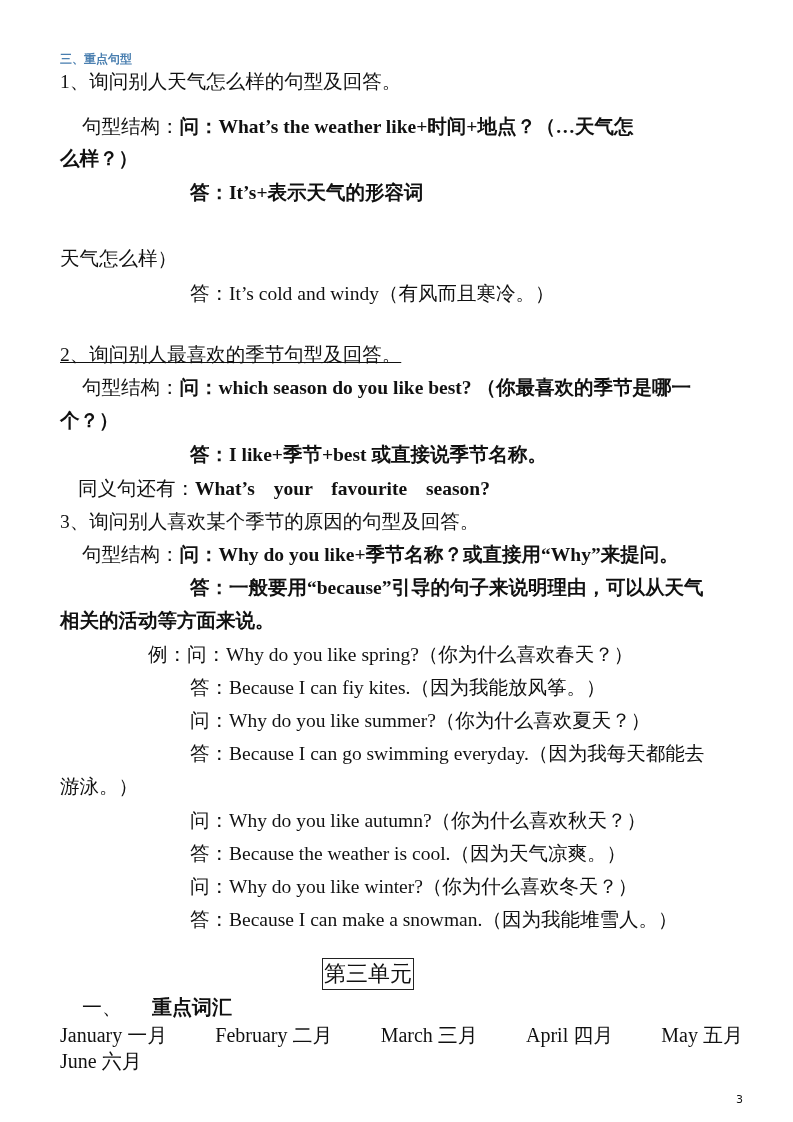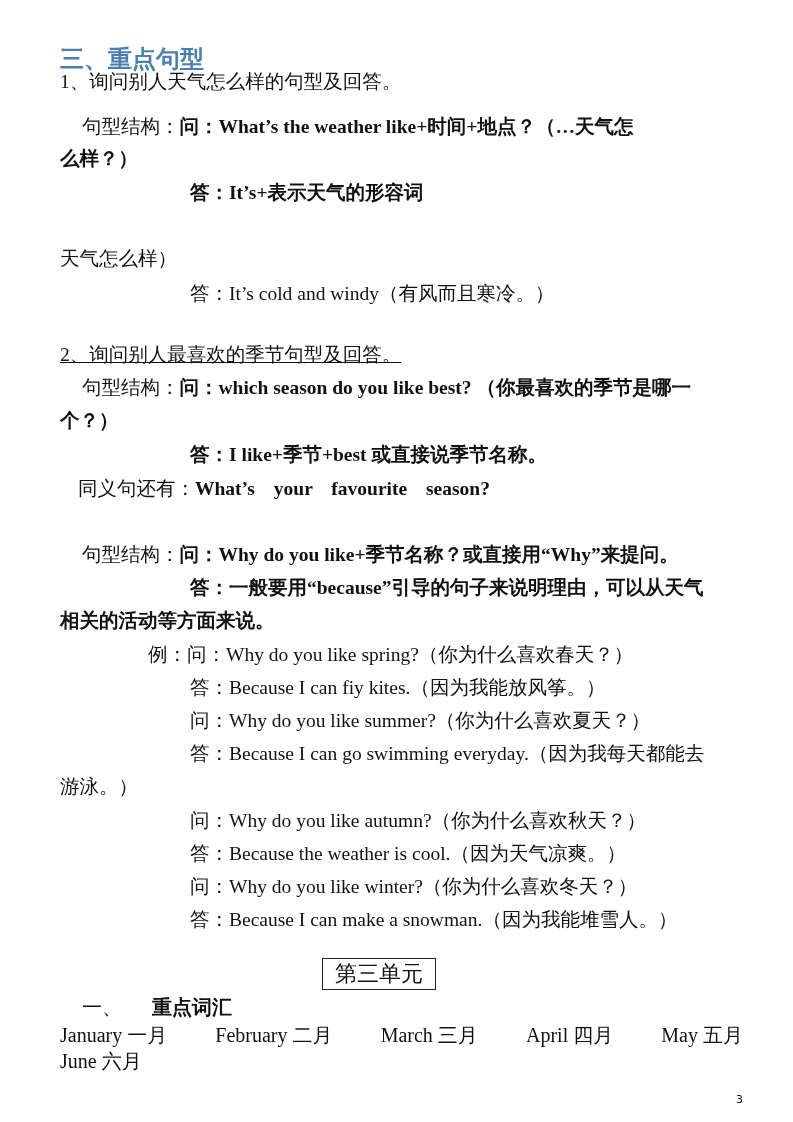--- a/index.html
+++ b/index.html
@@ -1,22 +1,22 @@
 <!DOCTYPE html>
 <html><head>
 <meta charset="utf-8">
 <style>
   html, body { margin: 0; padding: 0; background: #ffffff; }
   body { width: 793px; height: 1122px; position: relative; overflow: hidden;
          font-family: "Liberation Serif", "DejaVu Serif", serif; color: #111; }
   .page { position: absolute; left: 0; top: 0; width: 793px; height: 1122px; }
   .line { position: absolute; left: 60px; right: 50px; font-size: 19.5px; line-height: 26px; white-space: nowrap; }
   .b { font-weight: bold; }
-  .heading { color: #4a7fb0; font-weight: bold; font-size: 24px; font-family: "DejaVu Sans", sans-serif; }
-  .unit-title { position: absolute; left: 322px; top: 958px; border: 1.5px solid #222; padding: 0 12px;
+  .heading { color: #4a7fb0; font-weight: bold; font-size: 12px; font-family: "DejaVu Sans", sans-serif; }
+  .unit-title { position: absolute; left: 322px; top: 958px; border: 1.5px solid #222; padding: 0 1px;
                 font-size: 22px; line-height: 30px; font-family: "DejaVu Sans", sans-serif; }
   .months { position: absolute; left: 60px; right: 50px; font-size: 20px; line-height: 26px; }
   .months-row { display: flex; justify-content: space-between; }
   .page-num { position: absolute; left: 736px; top: 1093px; font-size: 11px; font-family: "DejaVu Sans", sans-serif; }
 </style>
 </head>
 <body>
 
 <div class="page">
 
@@ -34,20 +34,21 @@
   <div class="line" style="top:342px;text-decoration:underline;">2、询问别人最喜欢的季节句型及回答。</div>
   <div class="line" style="top:375px; left:82px;">
     <span>句型结构：</span><span class="b">问：which season do you like best? （你最喜欢的季节是哪一</span>
   </div>
   <div class="line b" style="top:408px;">个？）</div>
   <div class="line b" style="top:442px; left:190px;">答：I like+季节+best 或直接说季节名称。</div>
   <div class="line" style="top:476px; left:78px;">
     <span>同义句还有：</span><span class="b" style="word-spacing:14px;">What’s your favourite season?</span>
   </div>
 
+  <div class="line" style="top:509px;">3、询问别人喜欢某个季节的原因的句型及回答。</div>
   <div class="line" style="top:542px; left:82px;">
     <span>句型结构：</span><span class="b">问：Why do you like+季节名称？或直接用“Why”来提问。</span>
   </div>
   <div class="line b" style="top:575px; left:190px;">答：一般要用“because”引导的句子来说明理由，可以从天气</div>
   <div class="line b" style="top:608px;">相关的活动等方面来说。</div>
 
   <div class="line" style="top:642px; left:148px;">
     <span>例：</span><span>问：Why do you like spring?（你为什么喜欢春天？）</span>
   </div>
   <div class="line" style="top:675px; left:190px;">答：Because I can fiy kites.（因为我能放风筝。）</div>

